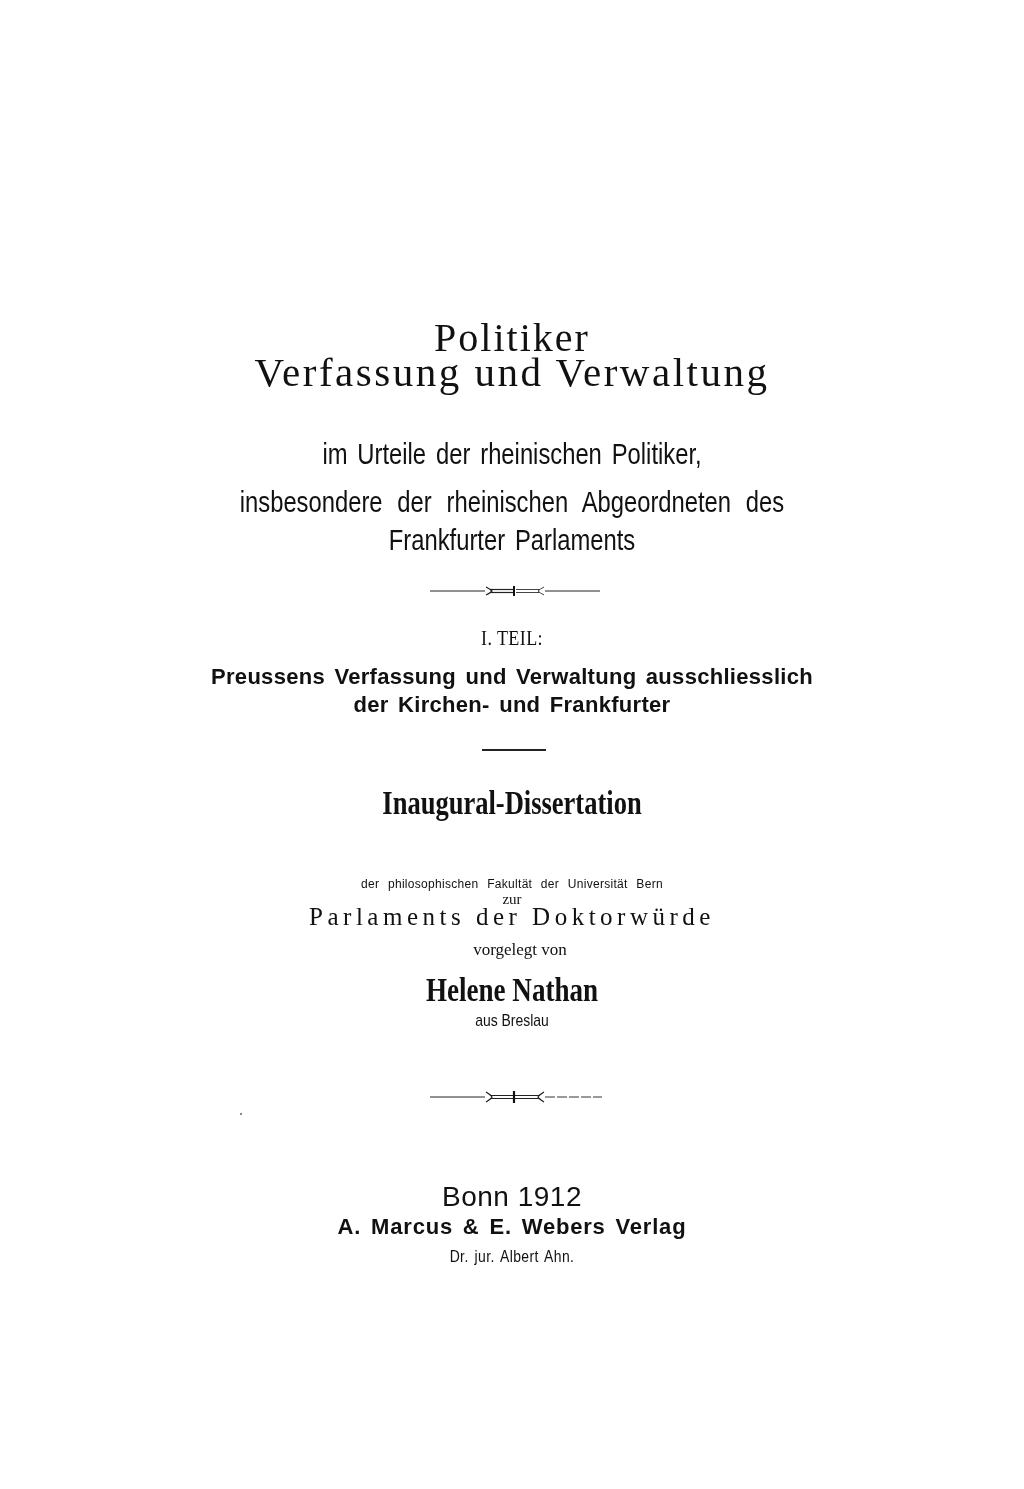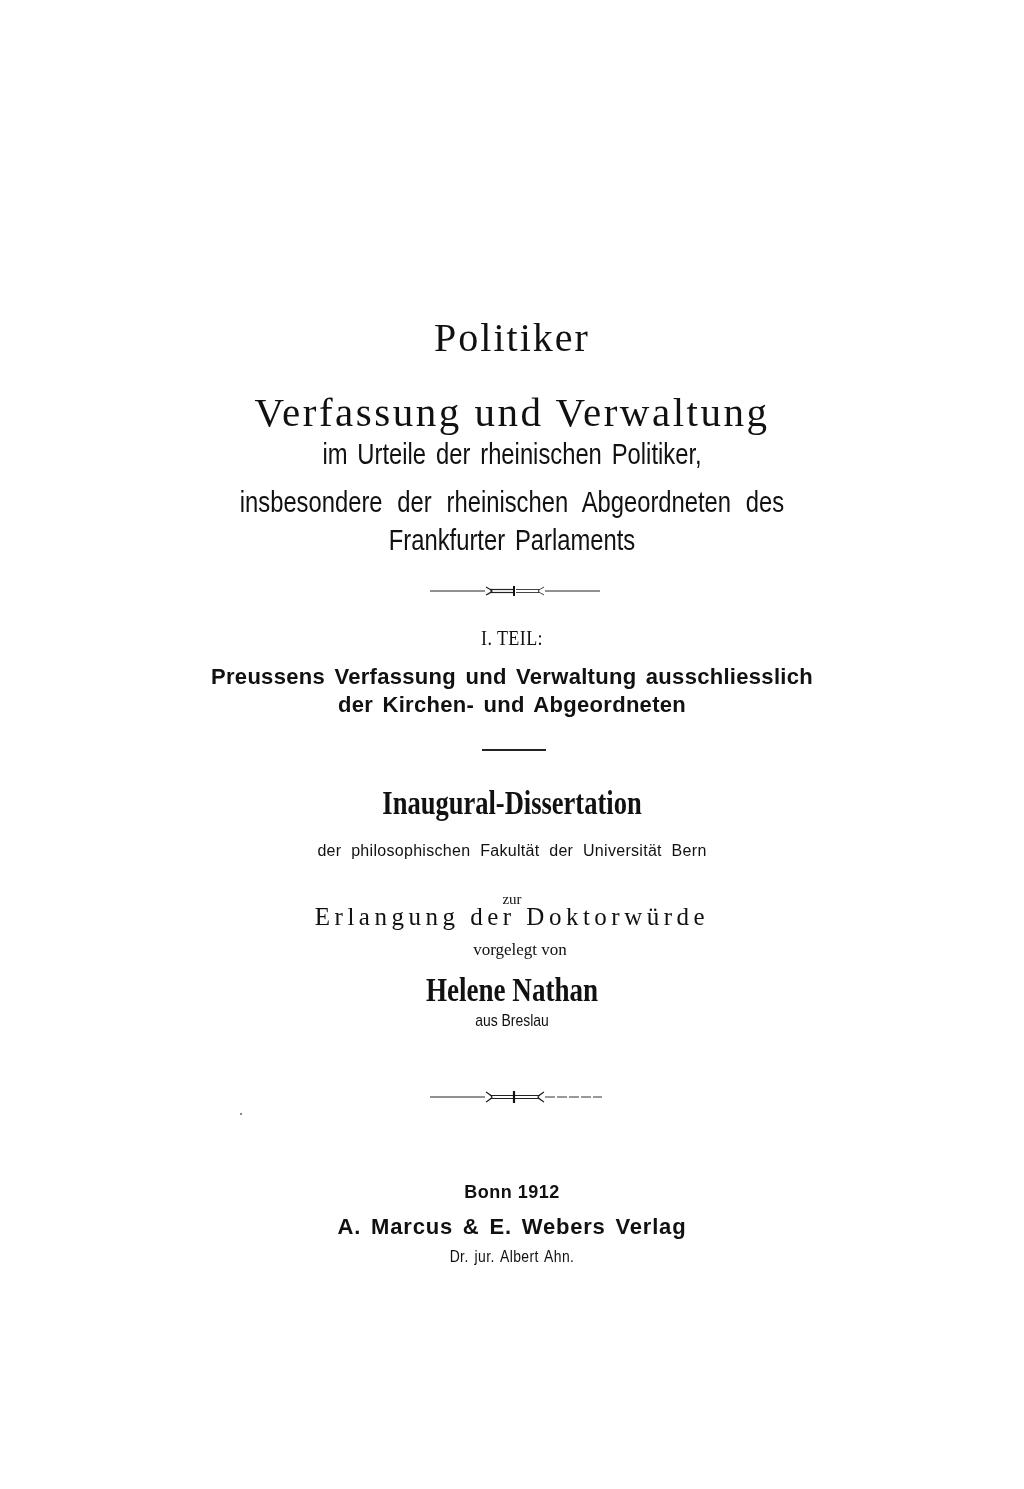--- a/index.html
+++ b/index.html
@@ -2,39 +2,39 @@
 <html><head>
   <meta charset="utf-8">
   <style>
     html, body { margin: 0; padding: 0; background: #ffffff; }
     body { width: 1024px; height: 1489px; position: relative; overflow: hidden; color: #111; }
     .line { position: absolute; left: 0; width: 1024px; text-align: center; white-space: nowrap; line-height: 1; }
     .serif { font-family: "Liberation Serif", "DejaVu Serif", serif; }
     .sans { font-family: "Liberation Sans", "DejaVu Sans", sans-serif; }
     .cond { font-family: "Liberation Sans", "DejaVu Sans", sans-serif; transform: scaleX(0.82); transform-origin: center; }
     #title1 { top: 318px; font-size: 40px; letter-spacing: 2px; }
-    #title2 { top: 392px; font-size: 41px; letter-spacing: 2.5px; }
+    #title2 { top: 352px; font-size: 41px; letter-spacing: 2.5px; }
     #sub1 { top: 440px; font-size: 29px; word-spacing: 4px; }
     #sub2 { top: 488px; font-size: 29px; word-spacing: 10px; }
     #sub3 { top: 526px; font-size: 29px; word-spacing: 4px; }
     .orn { position: absolute; }
     #orn1 { left: 430px; top: 584px; width: 170px; height: 14px; }
     #orn2 { left: 430px; top: 1089px; width: 172px; height: 16px; }
     #teil { top: 627px; font-size: 22px; font-family: "Liberation Serif", serif; letter-spacing: 0.5px; }
     #partTitle1 { top: 666px; font-size: 22px; font-weight: bold; letter-spacing: 0.3px; word-spacing: 3px; text-align: center; }
     #partTitle2 { top: 694px; font-size: 22px; font-weight: bold; letter-spacing: 0.3px; word-spacing: 3px; }
     #rule { position: absolute; left: 482px; top: 749px; width: 64px; height: 2px; background: #222; }
     #diss { top: 786px; font-size: 34px; font-weight: bold; font-family: "Liberation Serif", serif; transform: scaleX(0.78); }
-    #fak { top: 843px; font-size: 16px; word-spacing: 5px; letter-spacing: 0.3px; }
+    #fak { top: 878px; font-size: 12px; word-spacing: 5px; letter-spacing: 0.3px; }
     #zur { top: 892px; font-size: 15px; }
     #erl { top: 904px; font-size: 25px; letter-spacing: 4.5px; }
     #vorg { top: 941px; font-size: 17px; margin-left: 8px; }
     #name { top: 974px; font-size: 33px; font-weight: bold; transform: scaleX(0.82); transform-origin: center; }
     #aus { top: 1012px; font-size: 17px; }
-    #bonn { top: 1183px; font-size: 18px; font-weight: bold; letter-spacing: 0.5px; }
+    #bonn { top: 1183px; font-size: 28px; font-weight: normal; letter-spacing: 0.5px; }
     #verlag { top: 1216px; font-size: 22px; font-weight: bold; letter-spacing: 0.8px; word-spacing: 3px; }
     #ahn { top: 1248px; font-size: 17px; letter-spacing: 0.5px; word-spacing: 2px; }
     #speck { position: absolute; left: 240px; top: 1113px; width: 2px; height: 2px; background: #888; }
   </style>
 </head>
 <body>
 
 <div class="line serif" id="title1">Politiker</div>
 <div class="line serif" id="title2">Verfassung und Verwaltung</div>
 
@@ -49,28 +49,28 @@
   <line x1="60" y1="5.5" x2="83" y2="5.5" stroke="#222" stroke-width="1.2"></line>
   <line x1="60" y1="8.5" x2="83" y2="8.5" stroke="#222" stroke-width="1.2"></line>
   <line x1="84" y1="2" x2="84" y2="12" stroke="#111" stroke-width="2"></line>
   <line x1="86" y1="5.5" x2="110" y2="5.5" stroke="#444" stroke-width="1"></line>
   <line x1="86" y1="8.5" x2="110" y2="8.5" stroke="#444" stroke-width="1"></line>
   <path d="M114 3 Q110 5 108 7 Q110 9 114 11" fill="none" stroke="#444" stroke-width="1"></path>
 </svg>
 
 <div class="line cond" id="teil">I. TEIL:</div>
 <div class="line sans" id="partTitle1">Preussens Verfassung und Verwaltung ausschliesslich</div>
-<div class="line sans" id="partTitle2">der Kirchen- und Abgeordneten</div>
+<div class="line sans" id="partTitle2">der Kirchen- und Frankfurter</div>
 
 <div id="rule"></div>
 
 <div class="line" id="diss">Inaugural-Dissertation</div>
 <div class="line sans" id="fak">der philosophischen Fakultät der Universität Bern</div>
 <div class="line serif" id="zur">zur</div>
-<div class="line serif" id="erl">Erlangung der Doktorwürde</div>
+<div class="line serif" id="erl">Parlaments der Doktorwürde</div>
 <div class="line serif" id="vorg">vorgelegt von</div>
 <div class="line serif" id="name">Helene Nathan</div>
 <div class="line cond" id="aus">aus Breslau</div>
 
 <div id="speck"></div>
 
 <svg class="orn" id="orn2" viewBox="0 0 172 16">
   <line x1="0" y1="8" x2="55" y2="8" stroke="#222" stroke-width="1"></line>
   <line x1="115" y1="8" x2="172" y2="8" stroke="#333" stroke-width="1" stroke-dasharray="10 2"></line>
   <path d="M56 3 Q61 6 62 8 Q61 10 56 13" fill="none" stroke="#222" stroke-width="1.2"></path>

